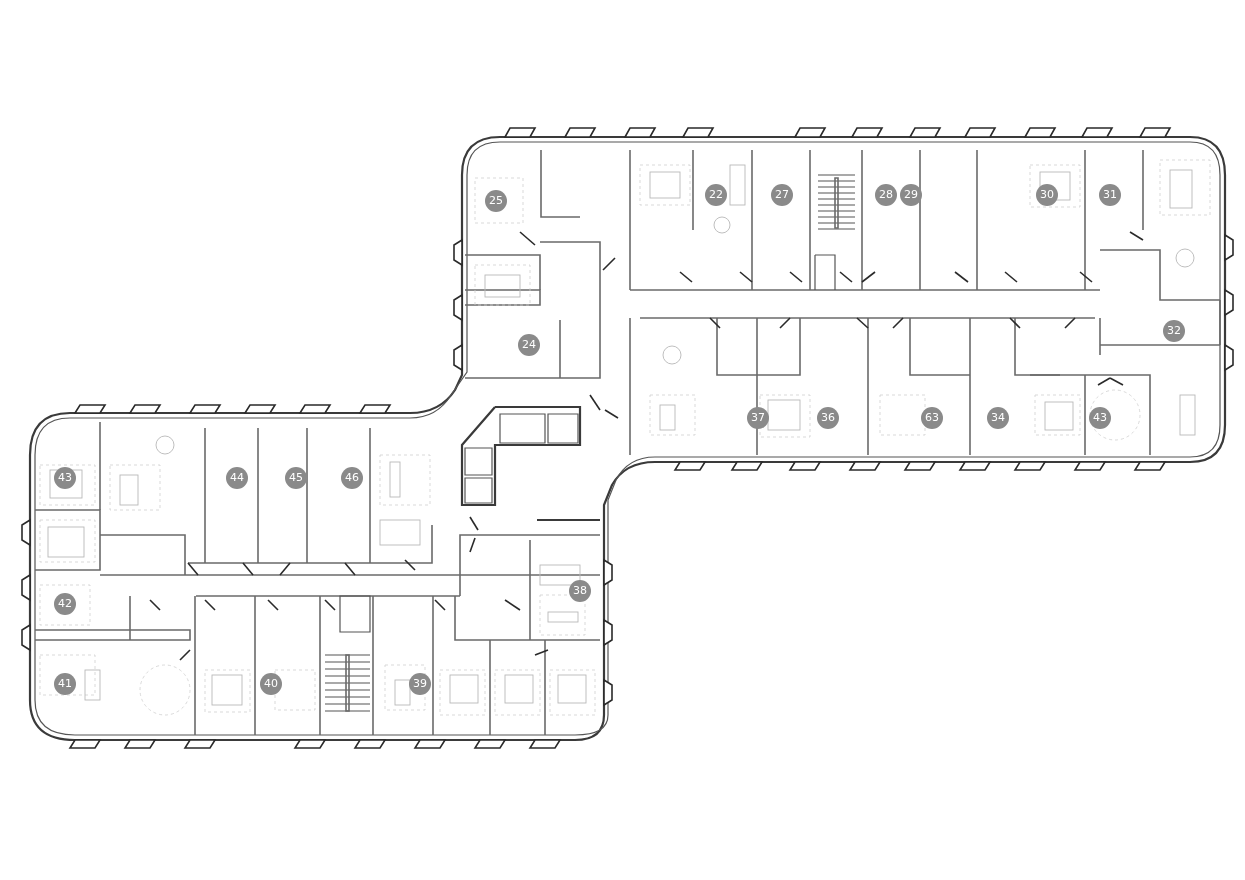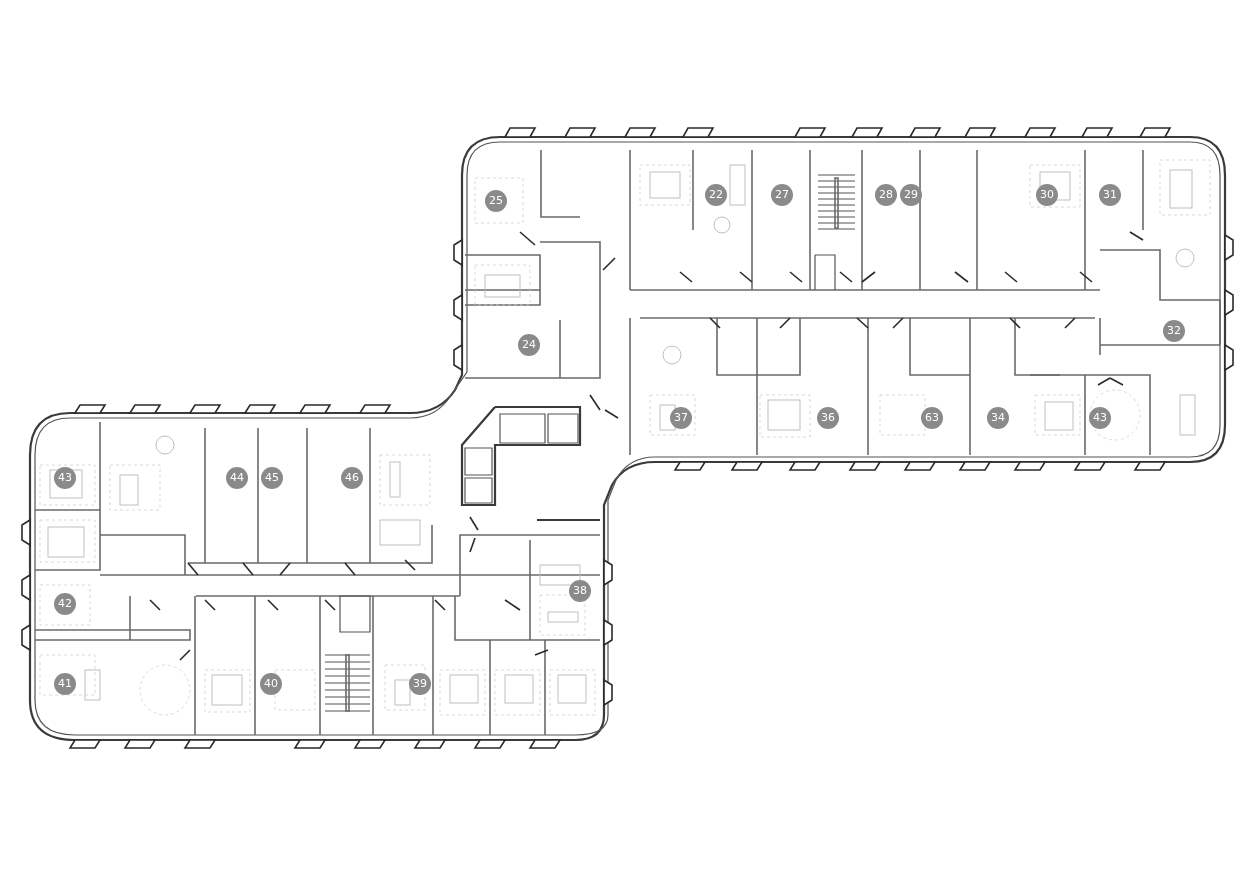--- a/index.html
+++ b/index.html
@@ -262,23 +262,23 @@
   <div class="apt" style="left:782px;top:195px">27</div>
   <div class="apt" style="left:886px;top:195px">28</div>
   <div class="apt" style="left:911px;top:195px">29</div>
   <div class="apt" style="left:1047px;top:195px">30</div>
   <div class="apt" style="left:1110px;top:195px">31</div>
   <div class="apt" style="left:1174px;top:331px">32</div>
   <div class="apt" style="left:1100px;top:418px">43</div>
   <div class="apt" style="left:998px;top:418px">34</div>
   <div class="apt" style="left:932px;top:418px">63</div>
   <div class="apt" style="left:828px;top:418px">36</div>
-  <div class="apt" style="left:681px;top:418px">37</div>
+  <div class="apt" style="left:758px;top:418px">37</div>
   <div class="apt" style="left:580px;top:591px">38</div>
   <div class="apt" style="left:420px;top:684px">39</div>
   <div class="apt" style="left:271px;top:684px">40</div>
   <div class="apt" style="left:65px;top:684px">41</div>
   <div class="apt" style="left:65px;top:604px">42</div>
   <div class="apt" style="left:65px;top:478px">43</div>
   <div class="apt" style="left:237px;top:478px">44</div>
-  <div class="apt" style="left:272px;top:478px">45</div>
+  <div class="apt" style="left:296px;top:478px">45</div>
   <div class="apt" style="left:352px;top:478px">46</div>
 </div>
 
 </body></html>

